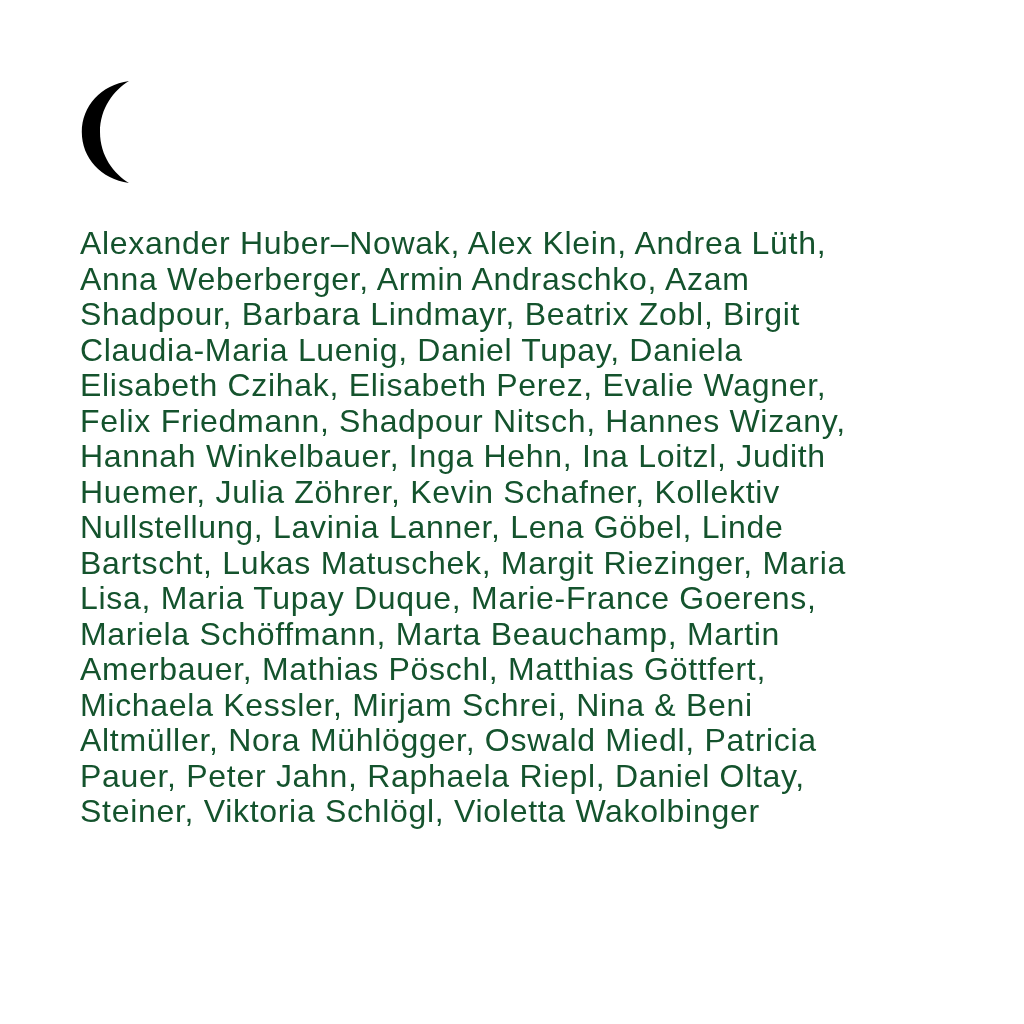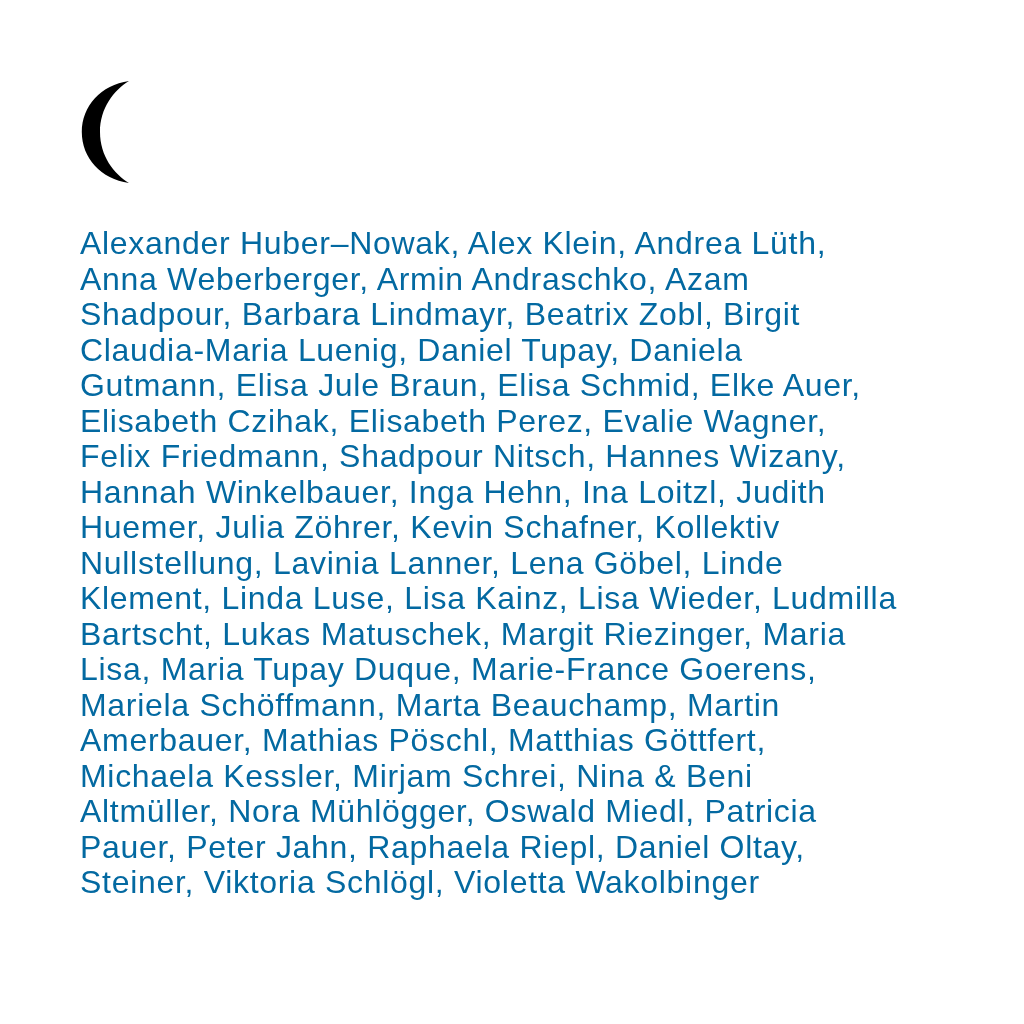--- a/index.html
+++ b/index.html
@@ -30,21 +30,21 @@
   }
   .logo svg {
     display: block;
     width: 100%;
     height: 100%;
   }
   .artist-list {
     position: absolute;
     left: 80px;
     top: 226px;
-    color: #0369a1;
+    color: #14532d;
     font-size: 32px;
     line-height: 35.5px;
     letter-spacing: 0.7px;
     font-weight: 400;
   }
   .artist-list .line {
     white-space: nowrap;
   }
 </style>
 </head>
@@ -58,27 +58,25 @@
         <path d="M48 2 C20 6 0.8 27 0.8 53 C0.8 79 20 100 48 104 C33 95 19 77 19 53 C19 29 33 11 48 2 Z" fill="#000000"></path>
       </svg>
     </span>
   </a>
 
   <div class="artist-list">
   <div class="line">Alexander Huber–Nowak, Alex Klein, Andrea Lüth,</div>
       <div class="line">Anna Weberberger, Armin Andraschko, Azam</div>
       <div class="line">Shadpour, Barbara Lindmayr, Beatrix Zobl, Birgit</div>
       <div class="line">Claudia-Maria Luenig, Daniel Tupay, Daniela</div>
-      <div class="line">Gutmann, Elisa Jule Braun, Elisa Schmid, Elke Auer,</div>
       <div class="line">Elisabeth Czihak, Elisabeth Perez, Evalie Wagner,</div>
       <div class="line">Felix Friedmann, Shadpour Nitsch, Hannes Wizany,</div>
       <div class="line">Hannah Winkelbauer, Inga Hehn, Ina Loitzl, Judith</div>
       <div class="line">Huemer, Julia Zöhrer, Kevin Schafner, Kollektiv</div>
       <div class="line">Nullstellung, Lavinia Lanner, Lena Göbel, Linde</div>
-      <div class="line">Klement, Linda Luse, Lisa Kainz, Lisa Wieder, Ludmilla</div>
       <div class="line">Bartscht, Lukas Matuschek, Margit Riezinger, Maria</div>
       <div class="line">Lisa, Maria Tupay Duque, Marie-France Goerens,</div>
       <div class="line">Mariela Schöffmann, Marta Beauchamp, Martin</div>
       <div class="line">Amerbauer, Mathias Pöschl, Matthias Göttfert,</div>
       <div class="line">Michaela Kessler, Mirjam Schrei, Nina &amp; Beni</div>
       <div class="line">Altmüller, Nora Mühlögger, Oswald Miedl, Patricia</div>
       <div class="line">Pauer, Peter Jahn, Raphaela Riepl, Daniel Oltay,</div>
       <div class="line">Steiner, Viktoria Schlögl, Violetta Wakolbinger</div>
     </div>
 

